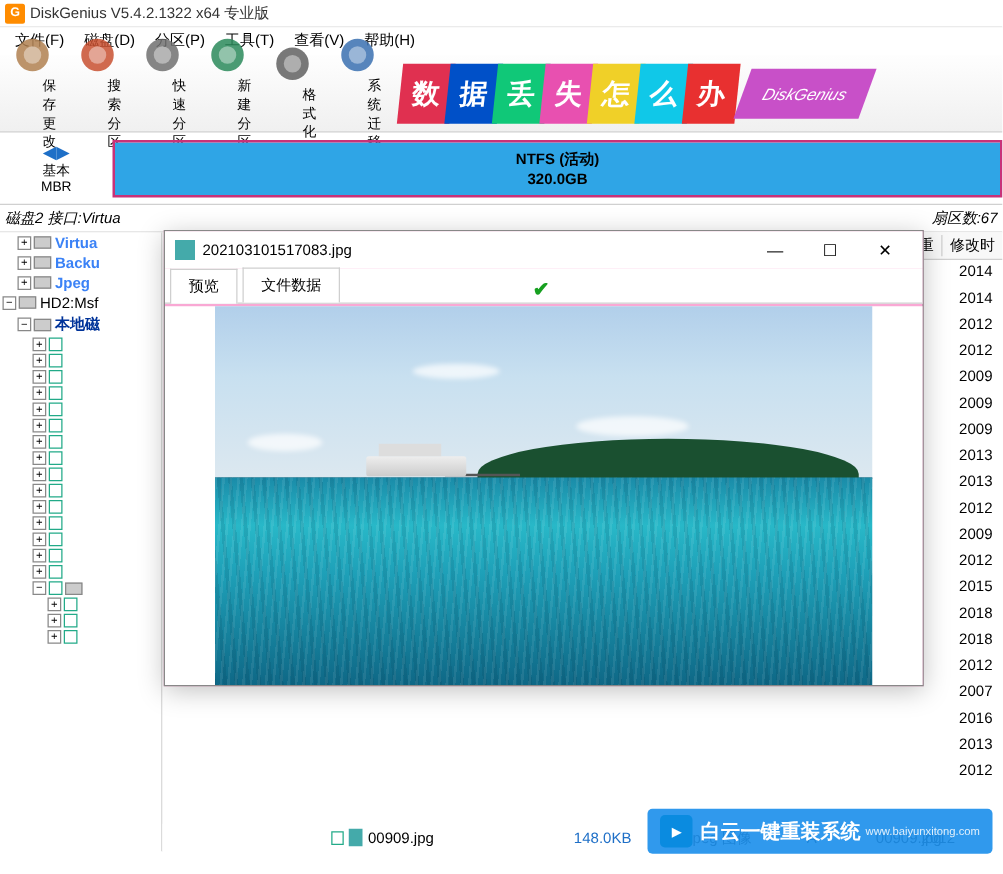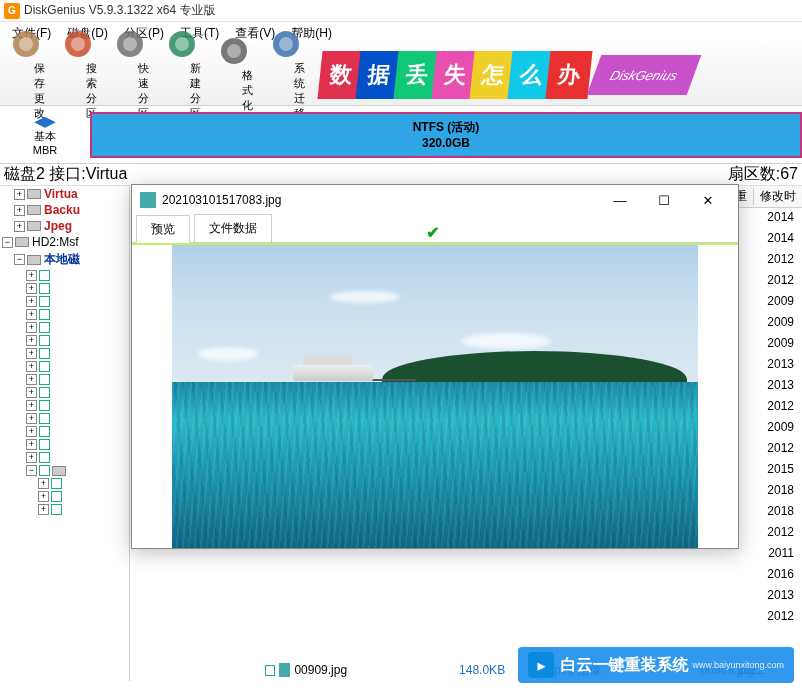--- a/index.html
+++ b/index.html
@@ -2,61 +2,61 @@
 <html><head>
 <meta charset="utf-8">
 <style>
 * { margin: 0; padding: 0; box-sizing: border-box; font-family: "Microsoft YaHei", Arial, sans-serif; }
 body { width: 802px; height: 699px; background: #fff; overflow: hidden; position: relative; font-size: 12px; }
 
 .titlebar { height: 22px; background: #fff; display: flex; align-items: center; padding: 0 4px; border-bottom: 1px solid #e5e5e5; }
 .titlebar .logo { width: 16px; height: 16px; background: #ff8c00; border-radius: 2px; margin-right: 4px; display: flex; align-items: center; justify-content: center; color: #fff; font-size: 10px; font-weight: bold; }
 .titlebar .title { font-size: 12px; color: #333; }
 
-.menubar { height: 22px; background: #fff; display: flex; align-items: center; padding: 0 4px; }
+.menubar { height: 22px; background: #fff; display: flex; align-items: flex-start; padding: 0 4px; }
 .menubar .menu-item { padding: 2px 8px; font-size: 12px; cursor: pointer; }
 
 .toolbar { height: 62px; background: linear-gradient(#fefefe, #f0f0f0); display: flex; align-items: center; border-bottom: 1px solid #d0d0d0; }
 .toolbar-btn { width: 52px; height: 58px; display: flex; flex-direction: column; align-items: center; justify-content: center; cursor: pointer; }
 .toolbar-btn .icon-box { width: 32px; height: 32px; display: flex; align-items: center; justify-content: center; }
 .toolbar-btn .label { font-size: 11px; margin-top: 2px; margin-left: 34px; }
 .banner { flex: 1; height: 58px; display: flex; align-items: center; margin-left: 8px; }
 .banner-tag { width: 42px; height: 48px; display: flex; align-items: center; justify-content: center; color: #fff; font-size: 22px; font-weight: bold; transform: skewX(-6deg); margin-right: -4px; }
 .banner-end { width: 100px; height: 40px; background: #c850c8; transform: skewX(-20deg); margin-left: 8px; display: flex; align-items: center; justify-content: center; color: #fff; font-size: 13px; font-style: italic; }
 
 .disk-row { height: 58px; display: flex; align-items: center; border-bottom: 1px solid #d0d0d0; }
 .disk-left { width: 90px; display: flex; flex-direction: column; align-items: center; justify-content: center; font-size: 11px; }
 .disk-left .arrows { color: #1e6fc7; font-size: 14px; }
 .disk-bar { flex: 1; height: 46px; border: 2px solid #c83278; background: linear-gradient(#2fa5e6, #2fa5e6); display: flex; flex-direction: column; align-items: center; justify-content: center; font-size: 12px; font-weight: bold; }
 
-.status-row { height: 22px; display: flex; align-items: center; font-size: 16px; padding: 0 4px; border-bottom: 1px solid #e0e0e0; }
+.status-row { height: 22px; display: flex; align-items: center; font-size: 12px; padding: 0 4px; border-bottom: 1px solid #e0e0e0; font-style: italic; }
 .status-row .left { flex: 1; }
 .status-row .right { }
 
 .main-area { display: flex; height: 495px; position: relative; }
 .tree-panel { width: 130px; background: #fff; border-right: 1px solid #d0d0d0; overflow: hidden; font-size: 12px; }
 .tree-item { padding: 1px 2px; white-space: nowrap; display: flex; align-items: center; }
 .tree-item .exp { width: 11px; height: 11px; border: 1px solid #888; display: inline-flex; align-items: center; justify-content: center; font-size: 9px; line-height: 1; margin-right: 2px; background: #fff; }
 .tree-item .chk { width: 11px; height: 11px; border: 1px solid #888; margin-right: 2px; display: inline-block; }
 .tree-item .chk.green { border-color: #2a8; }
 .tree-item .disk-icon { width: 14px; height: 10px; background: #ccc; border: 1px solid #888; margin-right: 3px; display: inline-block; }
 .tree-item .label { color: #000; }
-.tree-item .label.orange { color: #b91c1c; font-weight: bold; }
+.tree-item .label.orange { color: #3b82f6; font-weight: bold; }
 .tree-item .label.blue { color: #003399; font-weight: bold; }
 
 .right-panel { flex: 1; background: #fff; position: relative; }
 .right-header { height: 22px; border-bottom: 1px solid #d0d0d0; background: #f8f8f8; display: flex; align-items: center; font-size: 12px; position: absolute; right: 0; top: 0; }
 .right-header div { padding: 0 6px; border-left: 1px solid #d0d0d0; }
 .right-list { position: absolute; right: 0; top: 24px; font-size: 12px; text-align: right; }
 .right-list div { height: 21px; padding: 0 8px; }
 .bottom-row { position: absolute; bottom: 0; left: 0; right: 0; height: 22px; display: flex; align-items: center; font-size: 12px; padding: 0 4px; background: #fff; }
 .bottom-row span { margin-right: 30px; }
 
 
-.preview-window { position: absolute; left: 131px; top: 184px; width: 608px; height: 365px; background: #bef264; border: 1px solid #888; box-shadow: 0 4px 20px rgba(0,0,0,0.25); z-index: 100; }
+.preview-window { position: absolute; left: 131px; top: 184px; width: 608px; height: 365px; background: #f9a8d4; border: 1px solid #888; box-shadow: 0 4px 20px rgba(0,0,0,0.25); z-index: 100; }
 .pw-title { height: 30px; display: flex; align-items: center; padding: 0 8px; background: #fff; }
 .pw-title .icon { width: 16px; height: 16px; background: #4aa; margin-right: 6px; }
 .pw-title .text { flex: 1; font-size: 12px; }
 .pw-title .btns { display: flex; }
 .pw-title .wbtn { width: 44px; height: 28px; display: flex; align-items: center; justify-content: center; font-size: 13px; cursor: pointer; }
 .pw-tabs { height: 28px; display: flex; align-items: flex-end; background: #fff; border-bottom: 1px solid #cfcfcf; position: relative; }
 .pw-tab { padding: 5px 14px; font-size: 12px; border: 1px solid #cfcfcf; border-bottom: none; background: #fff; margin-left: 4px; cursor: pointer; }
 .pw-tab.active { background: #fff; position: relative; top: 1px; }
 .pw-status { position: absolute; left: 50%; transform: translateX(-50%); font-size: 13px; color: #17a020; font-weight: bold; display: flex; align-items: center; }
 .pw-status .check { color: #17a020; margin-right: 4px; font-size: 16px; }
@@ -79,21 +79,21 @@
 .watermark { position: absolute; right: 8px; bottom: 16px; height: 36px; display: flex; align-items: center; background: rgba(30,144,235,0.92); border-radius: 4px; padding: 0 10px; color: #fff; z-index: 50; }
 .watermark .logo-box { width: 26px; height: 26px; background: #0a8be0; border-radius: 4px; margin-right: 6px; display: flex; align-items: center; justify-content: center; font-size: 16px; }
 .watermark .t1 { font-size: 16px; font-weight: bold; }
 .watermark .t2 { font-size: 9px; opacity: 0.85; margin-left: 4px; }
 </style>
 </head>
 <body>
 
 <div class="titlebar">
   <div class="logo">G</div>
-  <div class="title">DiskGenius V5.9.3.1322 x64 专业版</div>
+  <div class="title">DiskGenius V5.4.2.1322 x64 专业版</div>
 </div>
 
 <div class="menubar">
   <div class="menu-item">文件(F)</div>
   <div class="menu-item">磁盘(D)</div>
   <div class="menu-item">分区(P)</div>
   <div class="menu-item">工具(T)</div>
   <div class="menu-item">查看(V)</div>
   <div class="menu-item">帮助(H)</div>
 </div>
@@ -322,21 +322,21 @@
         <div>2009</div>
         <div>2013</div>
         <div>2013</div>
         <div>2012</div>
         <div>2009</div>
         <div>2012</div>
         <div>2015</div>
         <div>2018</div>
         <div>2018</div>
         <div>2012</div>
-        <div>2011</div>
+        <div>2007</div>
         <div>2016</div>
         <div>2013</div>
         <div>2012</div>
       </div>
     <div class="bottom-row">
       <span style="width:120px"></span>
       <span class="chk green" style="display:inline-block;width:11px;height:11px;border:1px solid #2a8;margin-right:4px"></span>
       <span style="width:14px;height:14px;background:#4aa;display:inline-block;margin-right:4px"></span>
       <span style="width:160px">00909.jpg</span>
       <span style="width:70px;color:#1e6fc7">148.0KB</span>

